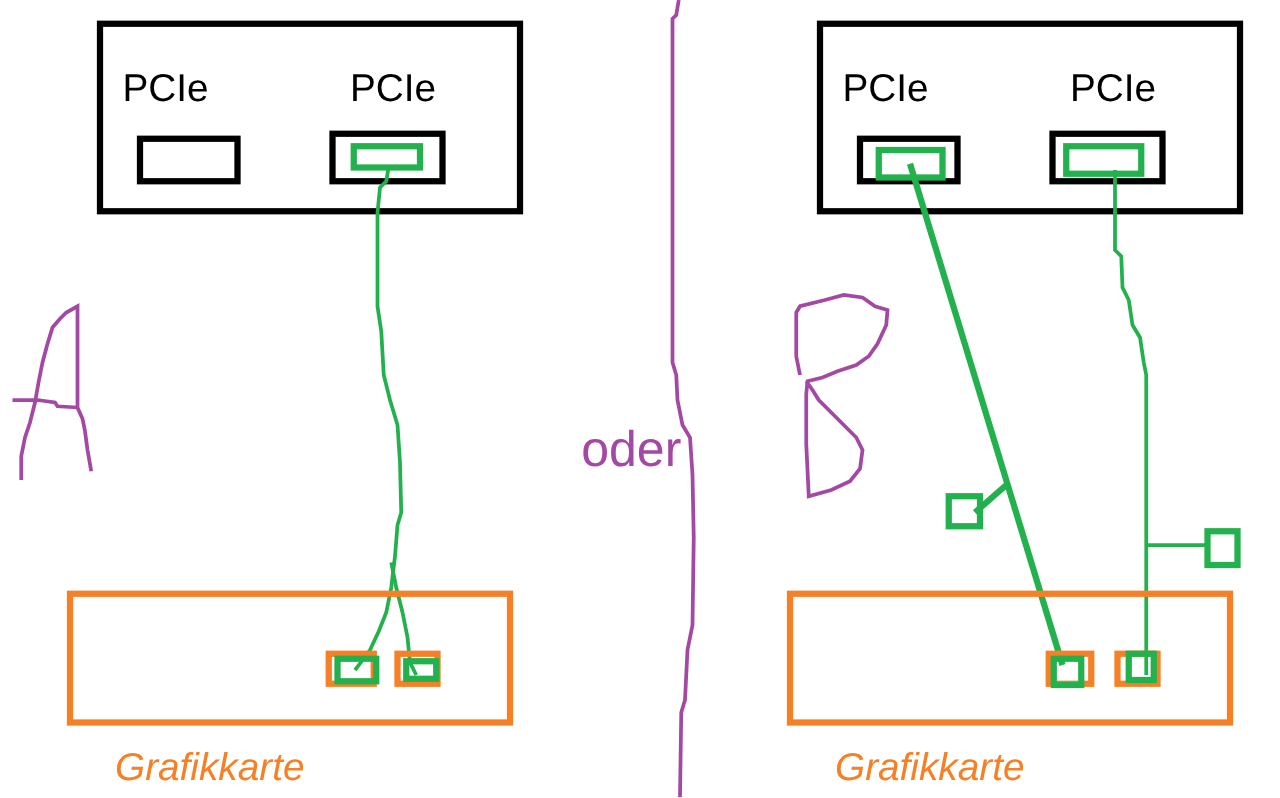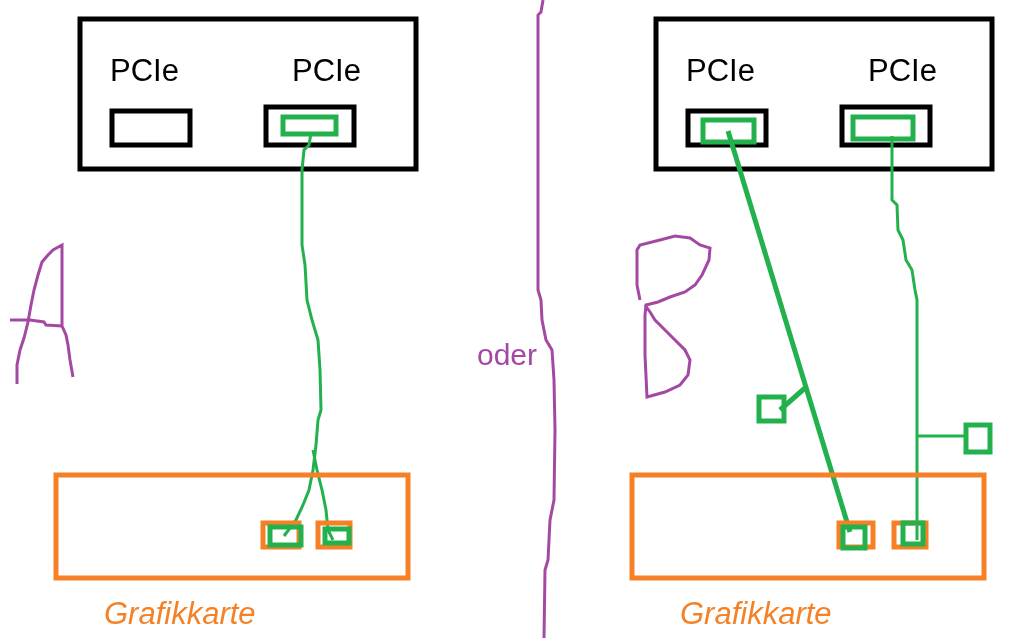--- a/index.html
+++ b/index.html
@@ -1,21 +1,21 @@
 <!DOCTYPE html>
 <html><head>
   <meta charset="utf-8">
   <style>
     html, body { margin: 0; padding: 0; background: #ffffff; }
     body { width: 1024px; height: 638px; overflow: hidden; position: relative; font-family: "Liberation Sans", sans-serif; }
     svg { position: absolute; left: 0; top: 0; }
-    .label { position: absolute; white-space: nowrap; line-height: 1; margin-left: 12px; }
+    .label { position: absolute; white-space: nowrap; line-height: 1; }
     .pcie { font-size: 31px; color: #000000; }
     .gpu-label { font-size: 31px; color: #f58025; font-style: italic; }
-    .oder { font-size: 30px; color: #a349a4; }
+    .oder { font-size: 40px; color: #a349a4; }
   </style>
 </head>
 <body>
 
 <svg width="1024" height="638" viewBox="0 0 1024 638">
 
   <g>
 
     <rect x="80" y="19" width="336" height="150" fill="none" stroke="#000" stroke-width="5"></rect>
 

